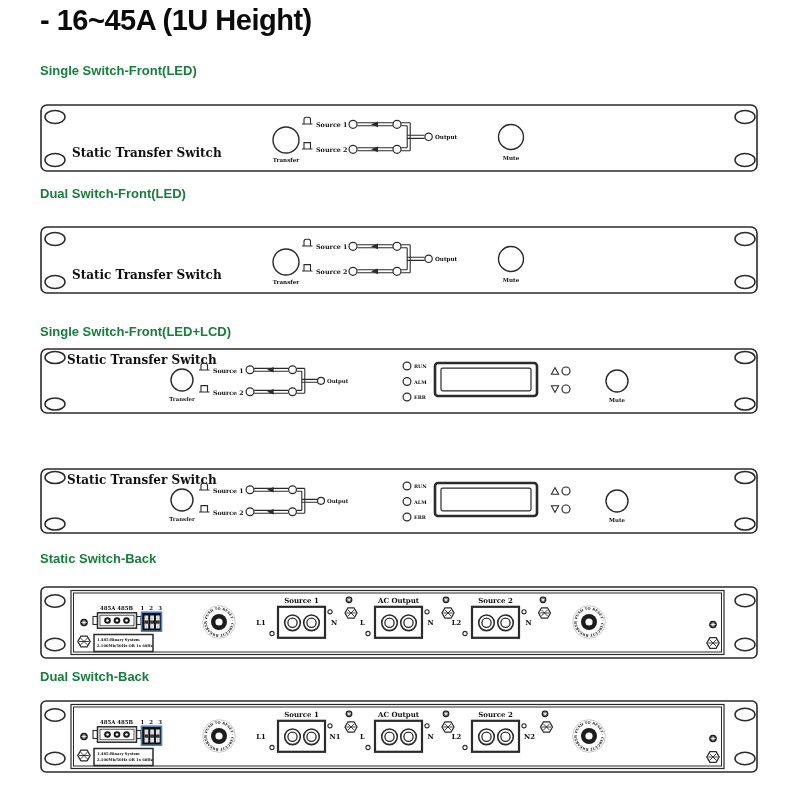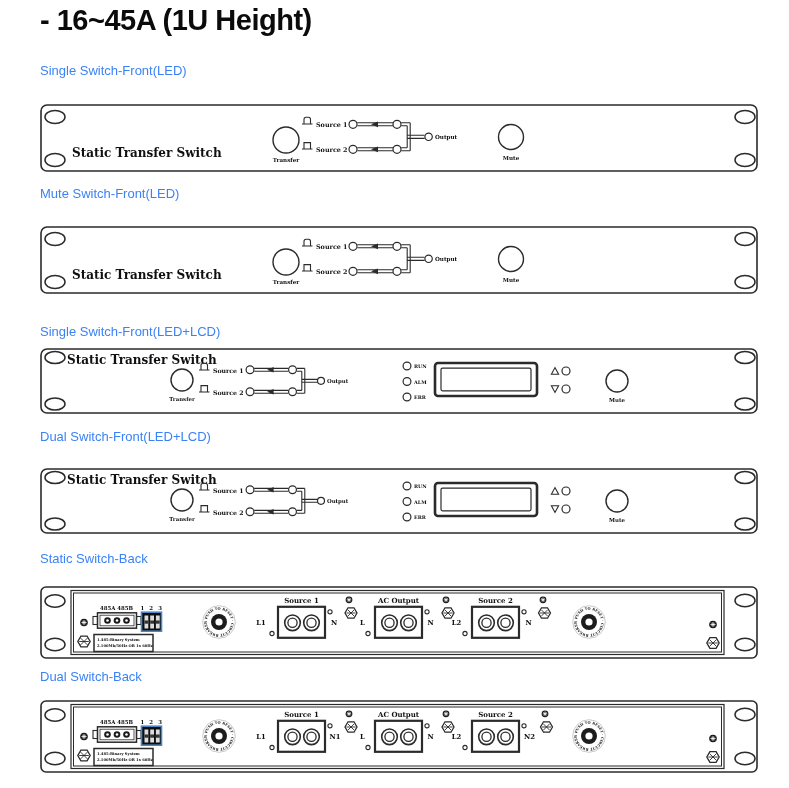--- a/index.html
+++ b/index.html
@@ -1,35 +1,34 @@
 <!DOCTYPE html>
 <html><head>
 <meta charset="utf-8">
 <style>
   html,body{margin:0;padding:0;background:#fff;}
   #page{position:relative;width:789px;height:788px;background:#fff;overflow:hidden;
         font-family:"Liberation Sans",sans-serif;color:#111;}
   #page-title{position:absolute;left:40px;top:4px;font-size:29px;font-weight:800;
               letter-spacing:-0.5px;color:#0b0b0b;font-family:"Liberation Sans",sans-serif;}
-  .sec{position:absolute;left:40px;font-size:13px;font-weight:400;color:#3b82f6;}
+  .sec{position:absolute;left:40px;font-size:13px;font-weight:700;color:#15803d;}
   .panel{position:absolute;left:40px;}
   .ln{stroke:#2b2b2b;fill:none;}
   svg text{fill:#101010;font-family:"DejaVu Serif",serif;font-weight:bold;}
 </style>
 </head>
 <body>
 
 <div id="page">
 
   <div id="page-title">- 16~45A (1U Height)</div>
 
   <div class="sec" style="top:63px">Single Switch-Front(LED)</div>
-  <div class="sec" style="top:186px">Mute Switch-Front(LED)</div>
+  <div class="sec" style="top:186px">Dual Switch-Front(LED)</div>
   <div class="sec" style="top:324px">Single Switch-Front(LED+LCD)</div>
-  <div class="sec" style="top:429px">Dual Switch-Front(LED+LCD)</div>
   <div class="sec" style="top:551px">Static Switch-Back</div>
   <div class="sec" style="top:669px">Dual Switch-Back</div>
 
   <svg class="panel" style="top:104px" width="718" height="68" viewBox="0 0 718 68">
     <rect class="ln" x="1" y="1" width="716" height="66" rx="6" stroke-width="1.6"></rect>
     <ellipse class="ln" cx="15" cy="13" rx="10" ry="6.5" stroke-width="1.5"></ellipse>
     <ellipse class="ln" cx="15" cy="56" rx="10" ry="6.5" stroke-width="1.5"></ellipse>
     <ellipse class="ln" cx="705" cy="13" rx="10" ry="6.5" stroke-width="1.5"></ellipse>
     <ellipse class="ln" cx="705" cy="56" rx="10" ry="6.5" stroke-width="1.5"></ellipse>
     <text x="32" y="53" font-size="12">Static Transfer Switch</text>

